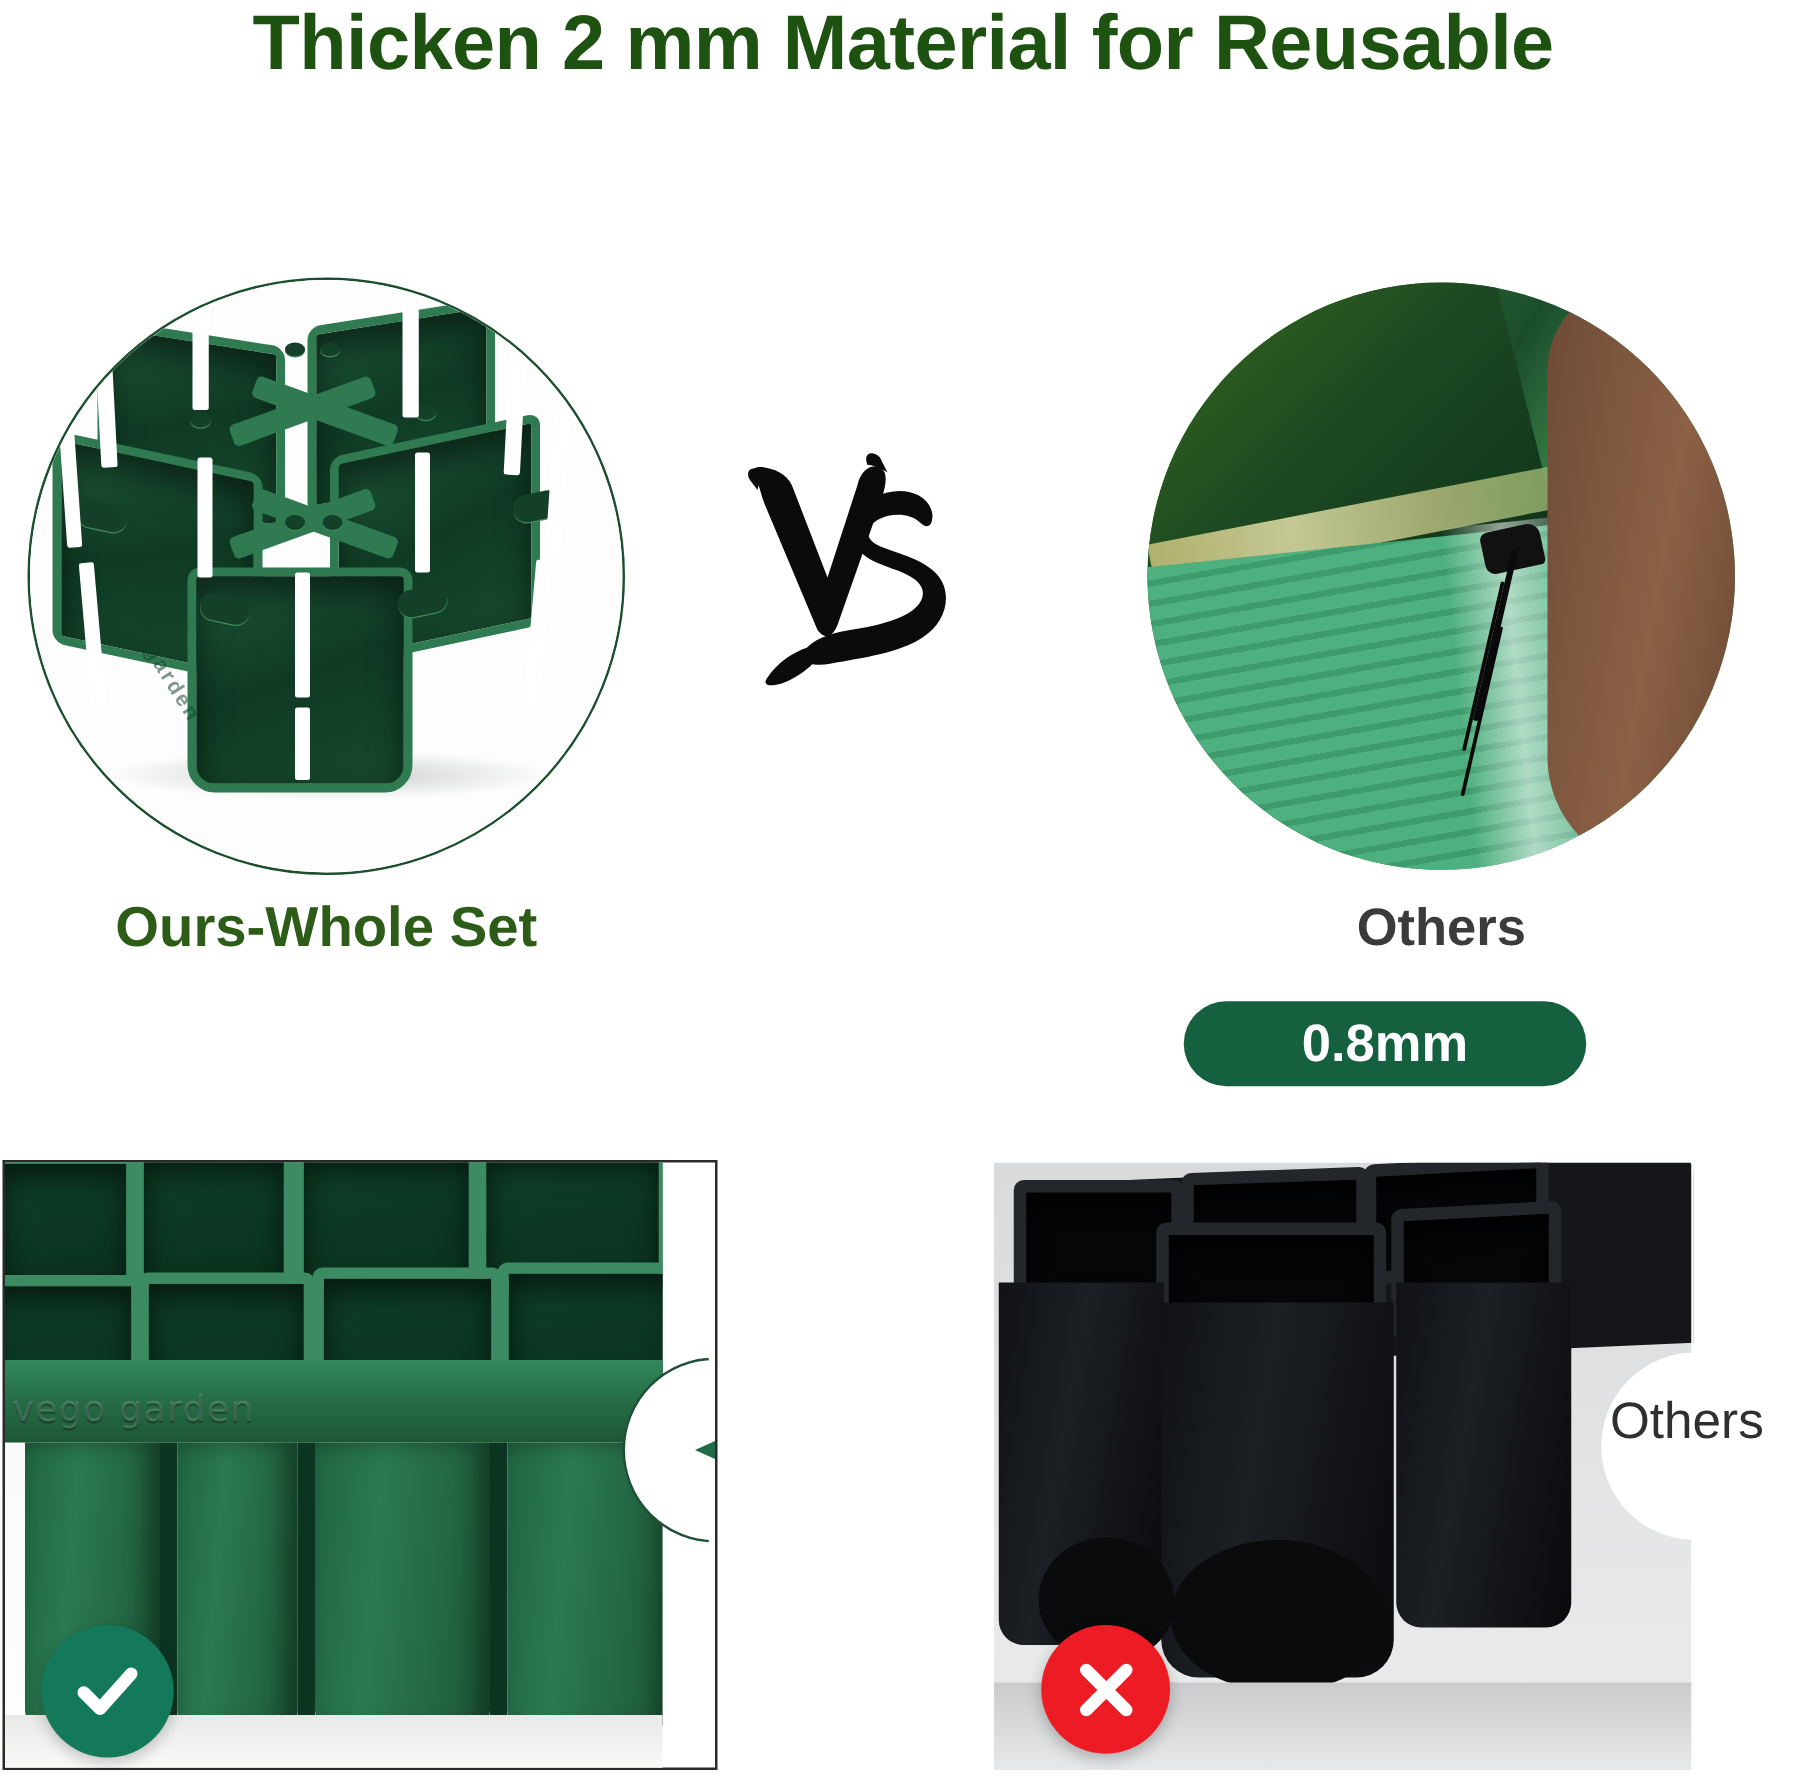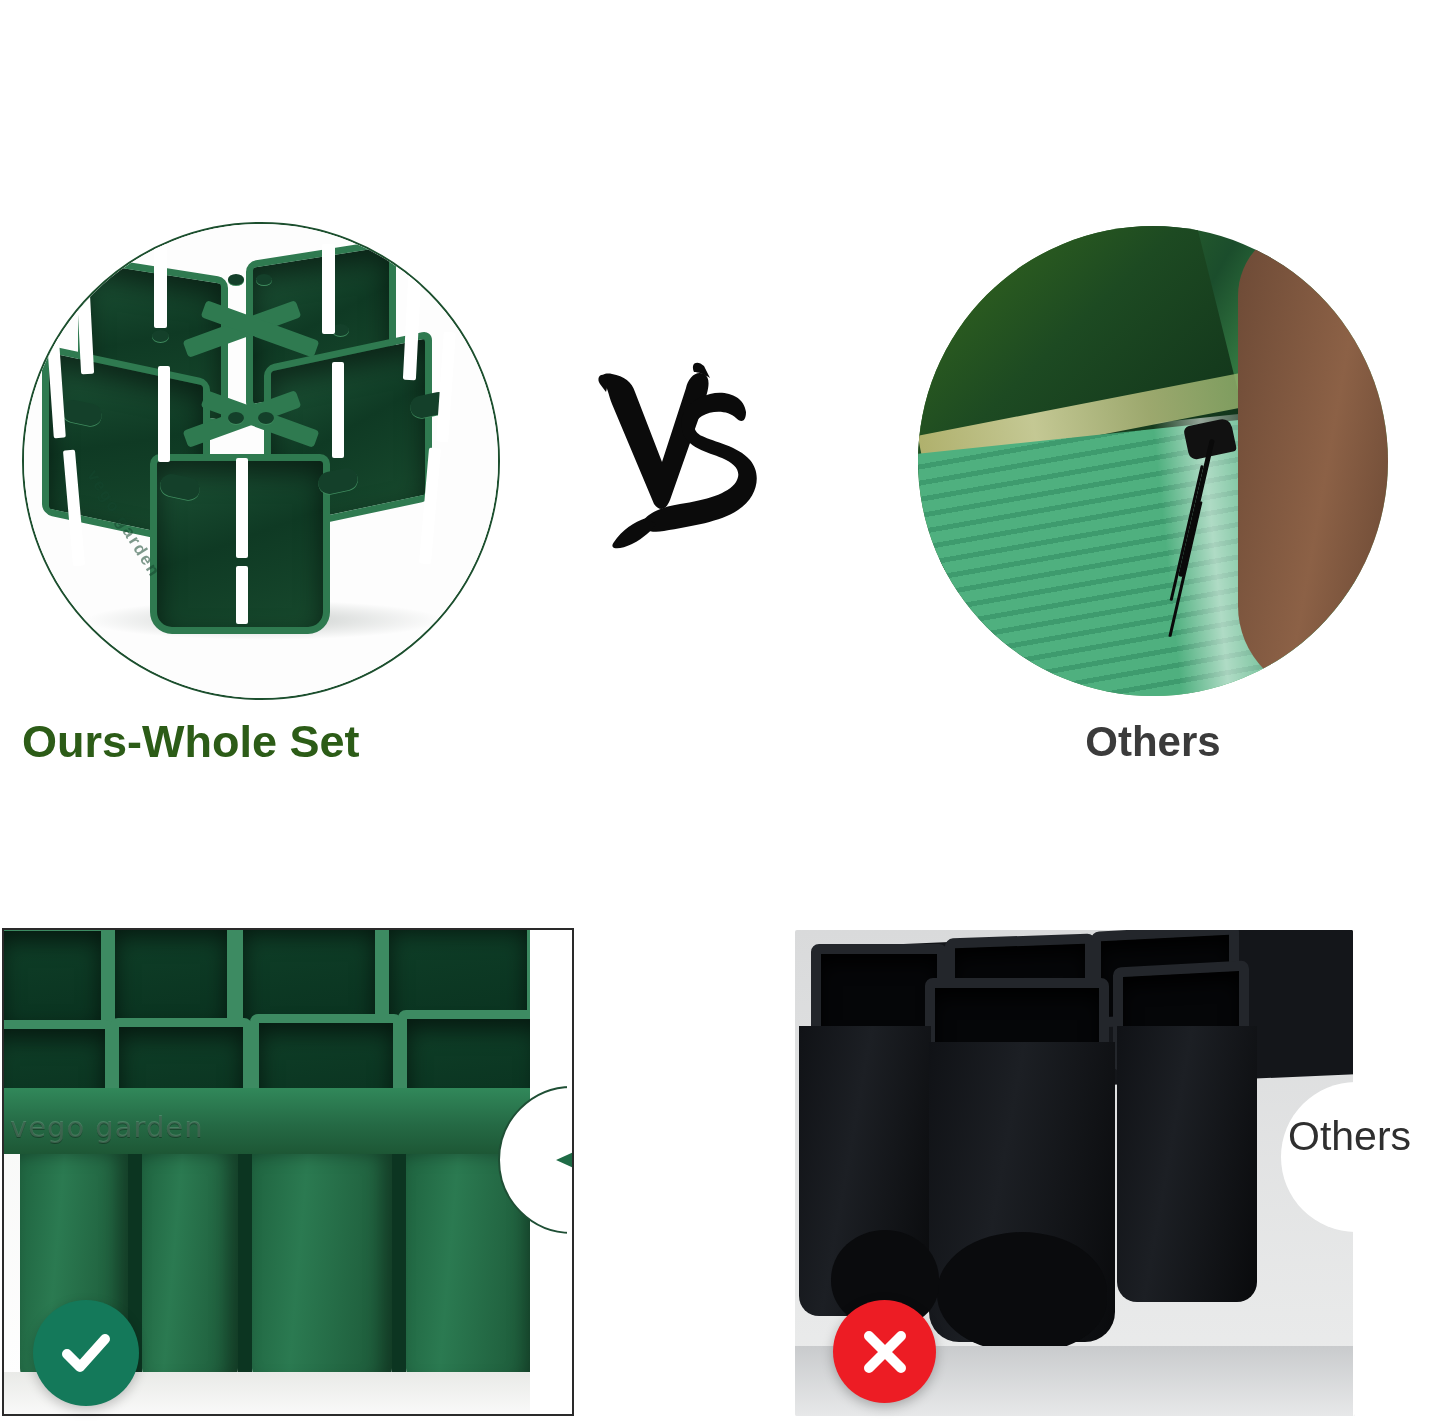--- a/index.html
+++ b/index.html
@@ -176,21 +176,21 @@
     left: 586px; top: 352px;
     width: 190px; height: 218px;
   }
   .vs-wrap svg { display: block; width: 100%; height: 100%; }
 
   
   .label-ours {
     position: absolute;
     left: 22px; top: 716px;
     width: 478px;
-    text-align: left;
+    text-align: center;
     font-size: 45px;
     font-weight: bold;
     color: #2c5c17;
     white-space: nowrap;
   }
   .label-others {
     position: absolute;
     left: 918px; top: 718px;
     width: 470px;
     text-align: center;
@@ -394,20 +394,21 @@
     background: #ed1c24;
     box-shadow: 0 4px 12px rgba(0,0,0,.25);
   }
   .badge-circle svg { display: block; }
 </style>
 </head>
 <body>
 
 <div class="page">
 
+  <div class="title">Thicken 2 mm Material for Reusable</div>
 
   <div class="circle circle-ours">
     <div class="tray-scene">
       <div class="tray-shadow"></div>
       <div class="tray-body">
 
         <div class="cell" style="left:46px;  top:22px;  width:150px; height:150px; transform:skewY(9deg);"></div>
         <div class="cell" style="left:214px; top:6px;   width:150px; height:150px; transform:skewY(-9deg);"></div>
 
         <div class="cell" style="left:10px;  top:118px; width:168px; height:170px; transform:skewY(12deg);"></div>
@@ -478,20 +479,21 @@
       <div class="pot-hand"></div>
       <div class="crack-gap" style="left:268px; top:196px;"></div>
       <div class="crack" style="left:276px; top:212px;"></div>
     </div>
   </div>
 
   <div class="label-ours">Ours-Whole Set</div>
 
   <div class="label-others">Others</div>
 
+  <div class="badge-thickness">0.8mm</div>
 
   <div class="panel panel-ours">
     <div class="gtray">
       <div class="gtray-top"></div>
 
       <div class="gcell" style="left:-10px; top:-6px;  width:118px; height:108px;"></div>
       <div class="gcell" style="left:104px; top:-10px; width:130px; height:112px;"></div>
       <div class="gcell" style="left:232px; top:-12px; width:150px; height:116px;"></div>
       <div class="gcell" style="left:378px; top:-14px; width:156px; height:118px;"></div>
       <div class="gcell" style="left:-18px; top:92px;  width:130px; height:98px;"></div>

